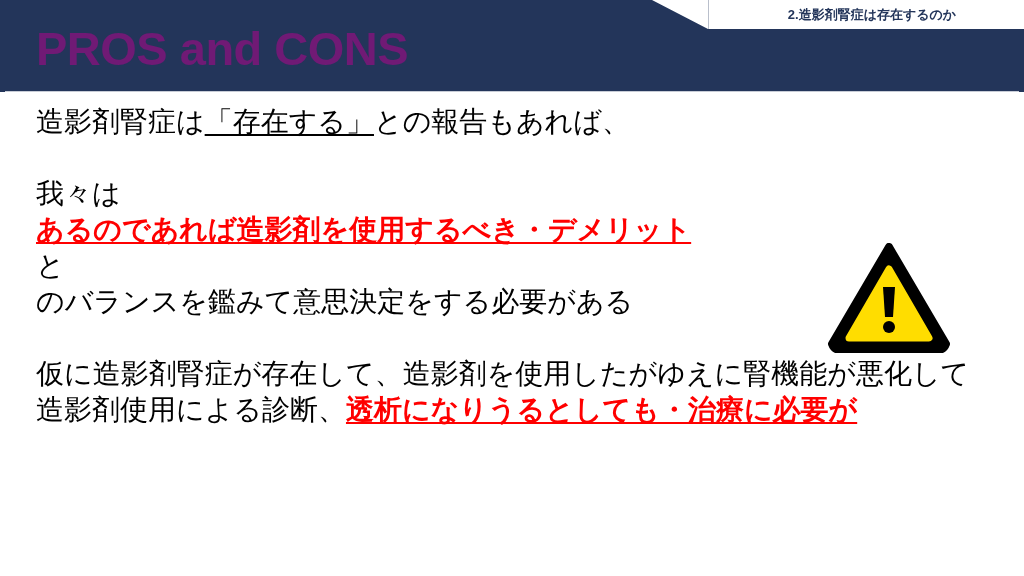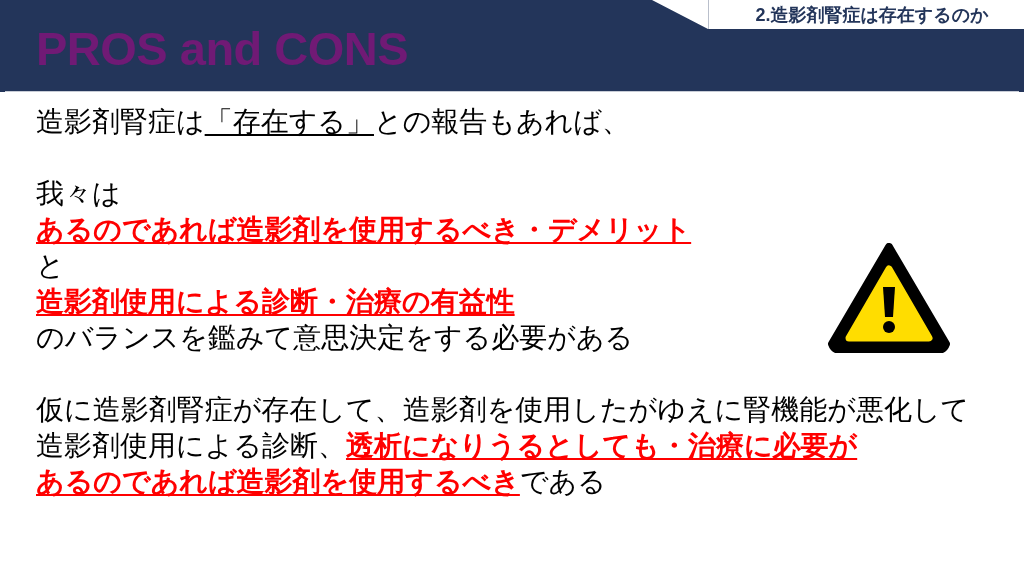--- a/index.html
+++ b/index.html
@@ -72,21 +72,21 @@
   }
   .section-banner-rule {
     position: absolute;
     left: 0;
     top: 0;
     width: 1px;
     height: 29px;
     background: #b9bfcb;
   }
   .section-banner-label {
-    font-size: 18px;
+    font-size: 13px;
     font-weight: bold;
     color: #23355a;
     white-space: nowrap;
     letter-spacing: 0px;
     transform: translateX(6px);
   }
 
   
   .header-underline {
     position: absolute;
@@ -165,30 +165,28 @@
     <div class="para">
       <div class="line"><span>造影剤腎症は</span><span class="u">「存在する」</span><span>との報告もあれば、</span></div>
     </div>
 
     <div class="spacer"></div>
 
     <div class="para">
       <div class="line">我々は</div>
       <div class="line red-u">あるのであれば造影剤を使用するべき・デメリット</div>
       <div class="line">と</div>
-      <div class="line red-u">造影剤使用による診断・治療の有益性</div>
       <div class="line">のバランスを鑑みて意思決定をする必要がある</div>
     </div>
 
     <div class="spacer"></div>
 
     <div class="para">
       <div class="line">仮に造影剤腎症が存在して、造影剤を使用したがゆえに腎機能が悪化して</div>
       <div class="line"><span>造影剤使用による診断、</span><span class="red-u">透析になりうるとしても・治療に必要が</span></div>
-      <div class="line"><span class="red-u">あるのであれば造影剤を使用するべき</span><span>である</span></div>
     </div>
 
   </div>
 
   <div class="warning-icon">
     <svg viewBox="0 0 122 110" xmlns="http://www.w3.org/2000/svg" aria-hidden="true">
 
       <path d="M61 4 L118 101 A9 9 0 0 1 110 107 L12 107 A9 9 0 0 1 4 101 Z" fill="#000000" stroke="#000000" stroke-width="8" stroke-linejoin="round"></path>
 
       <path d="M61 26 L101 95 L21 95 Z" fill="#ffdd00" stroke="#ffdd00" stroke-width="7" stroke-linejoin="round"></path>

